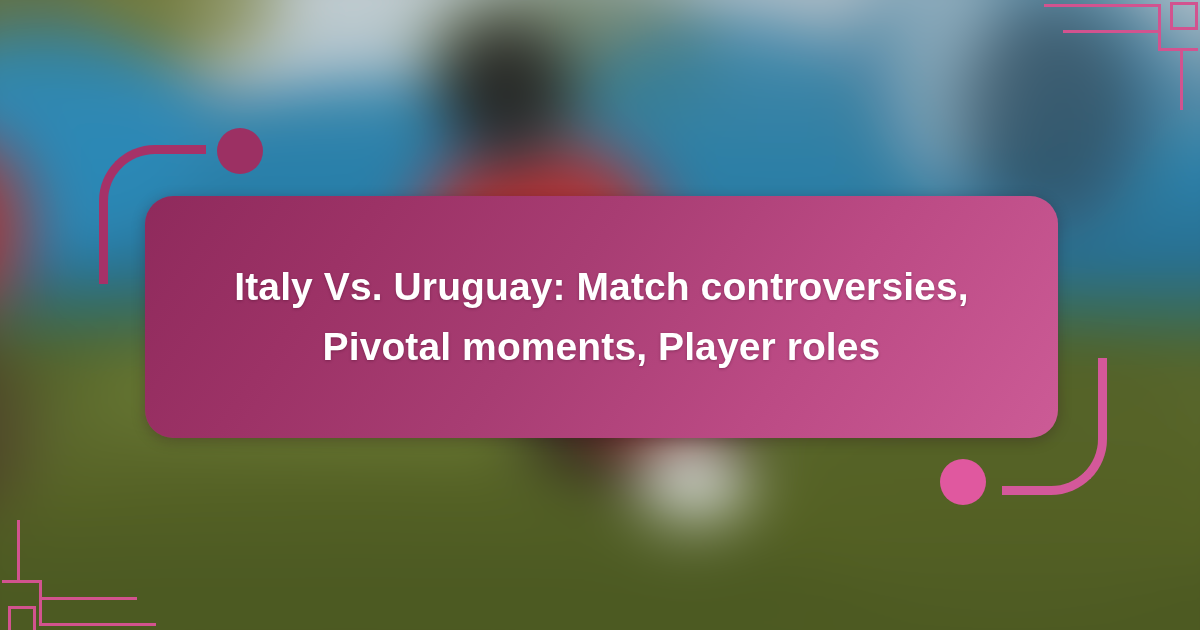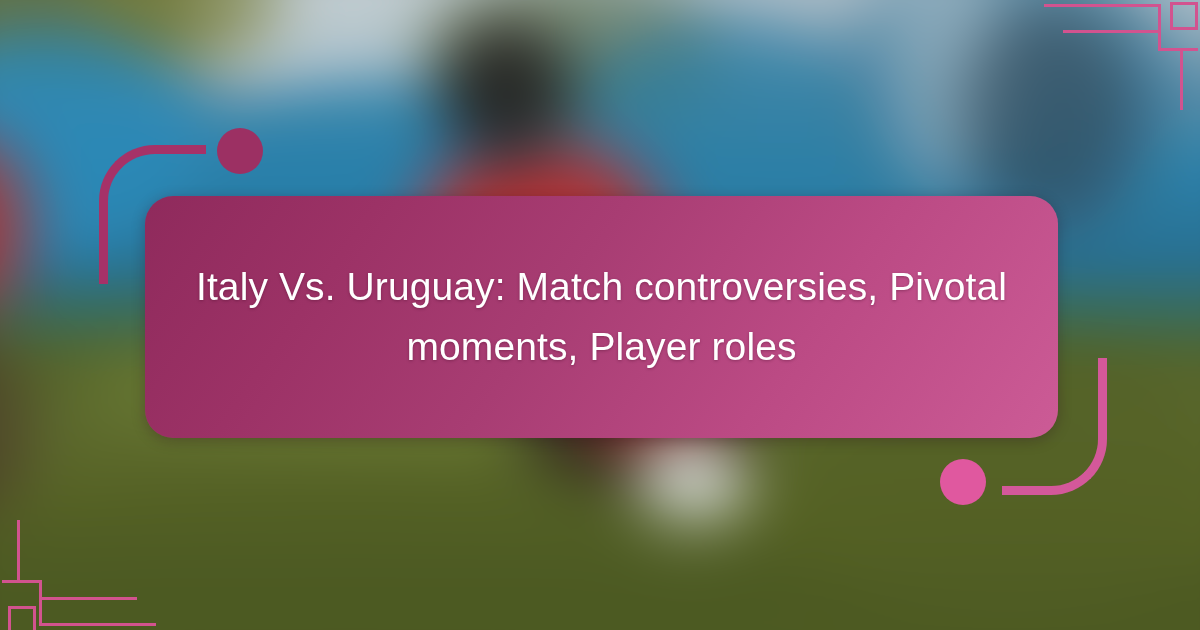--- a/index.html
+++ b/index.html
@@ -118,21 +118,21 @@
     align-items: center;
     justify-content: center;
     box-sizing: border-box;
     padding: 0 46px;
   }
   .title-text {
     margin: 0;
     color: #ffffff;
     font-size: 39px;
     line-height: 1.55;
-    font-weight: 400;
+    font-weight: 700;
     text-align: center;
     letter-spacing: .1px;
     text-shadow: 0 1px 3px rgba(60, 10, 35, 0.35);
   }
 </style>
 </head>
 <body>
 
 <div id="stage">
 

